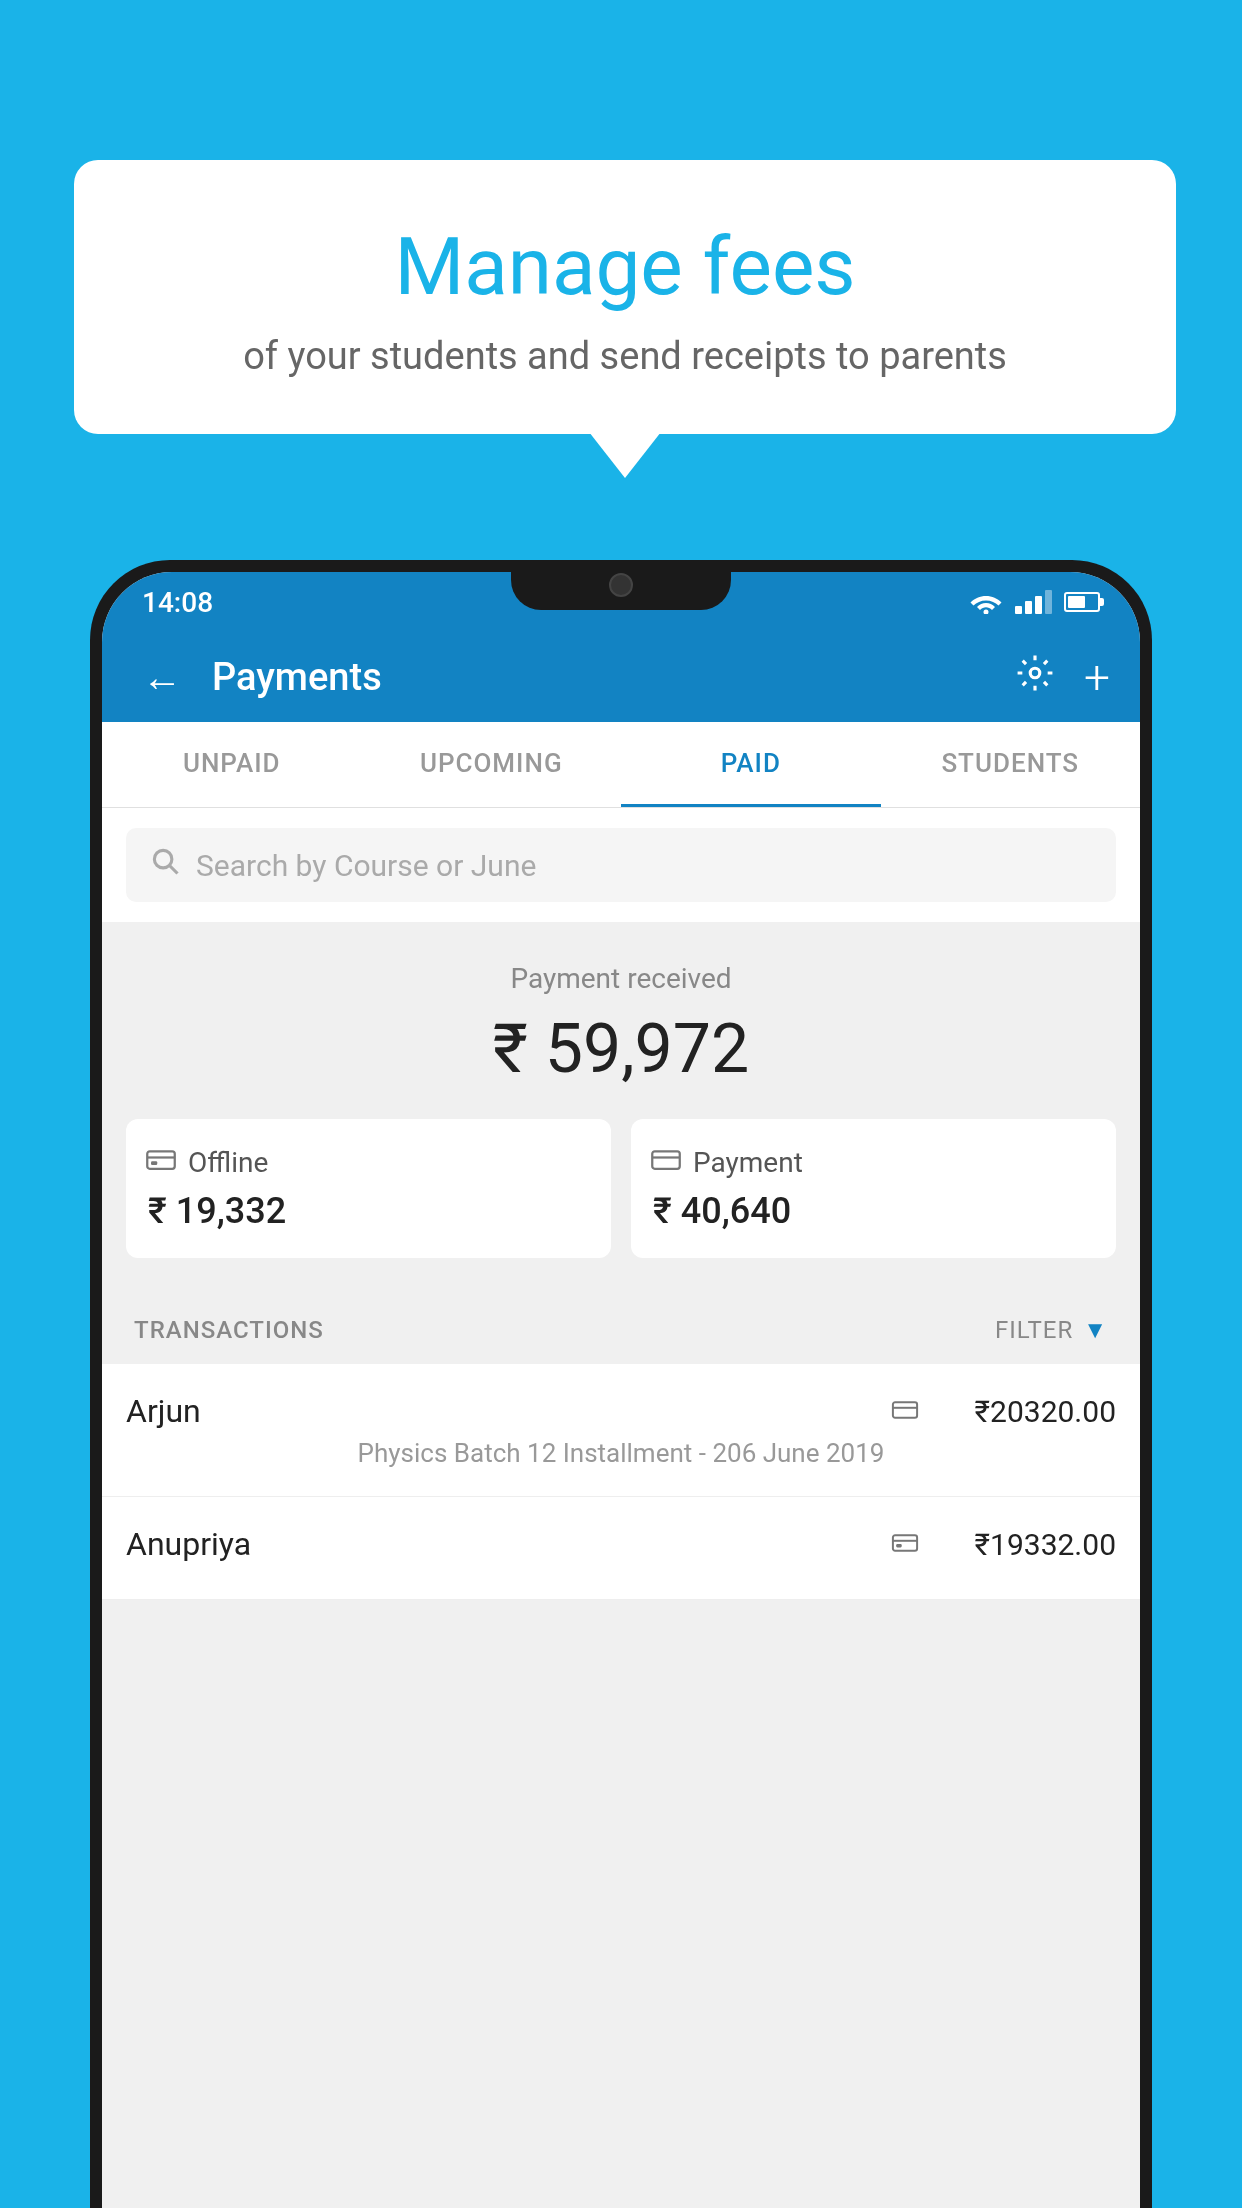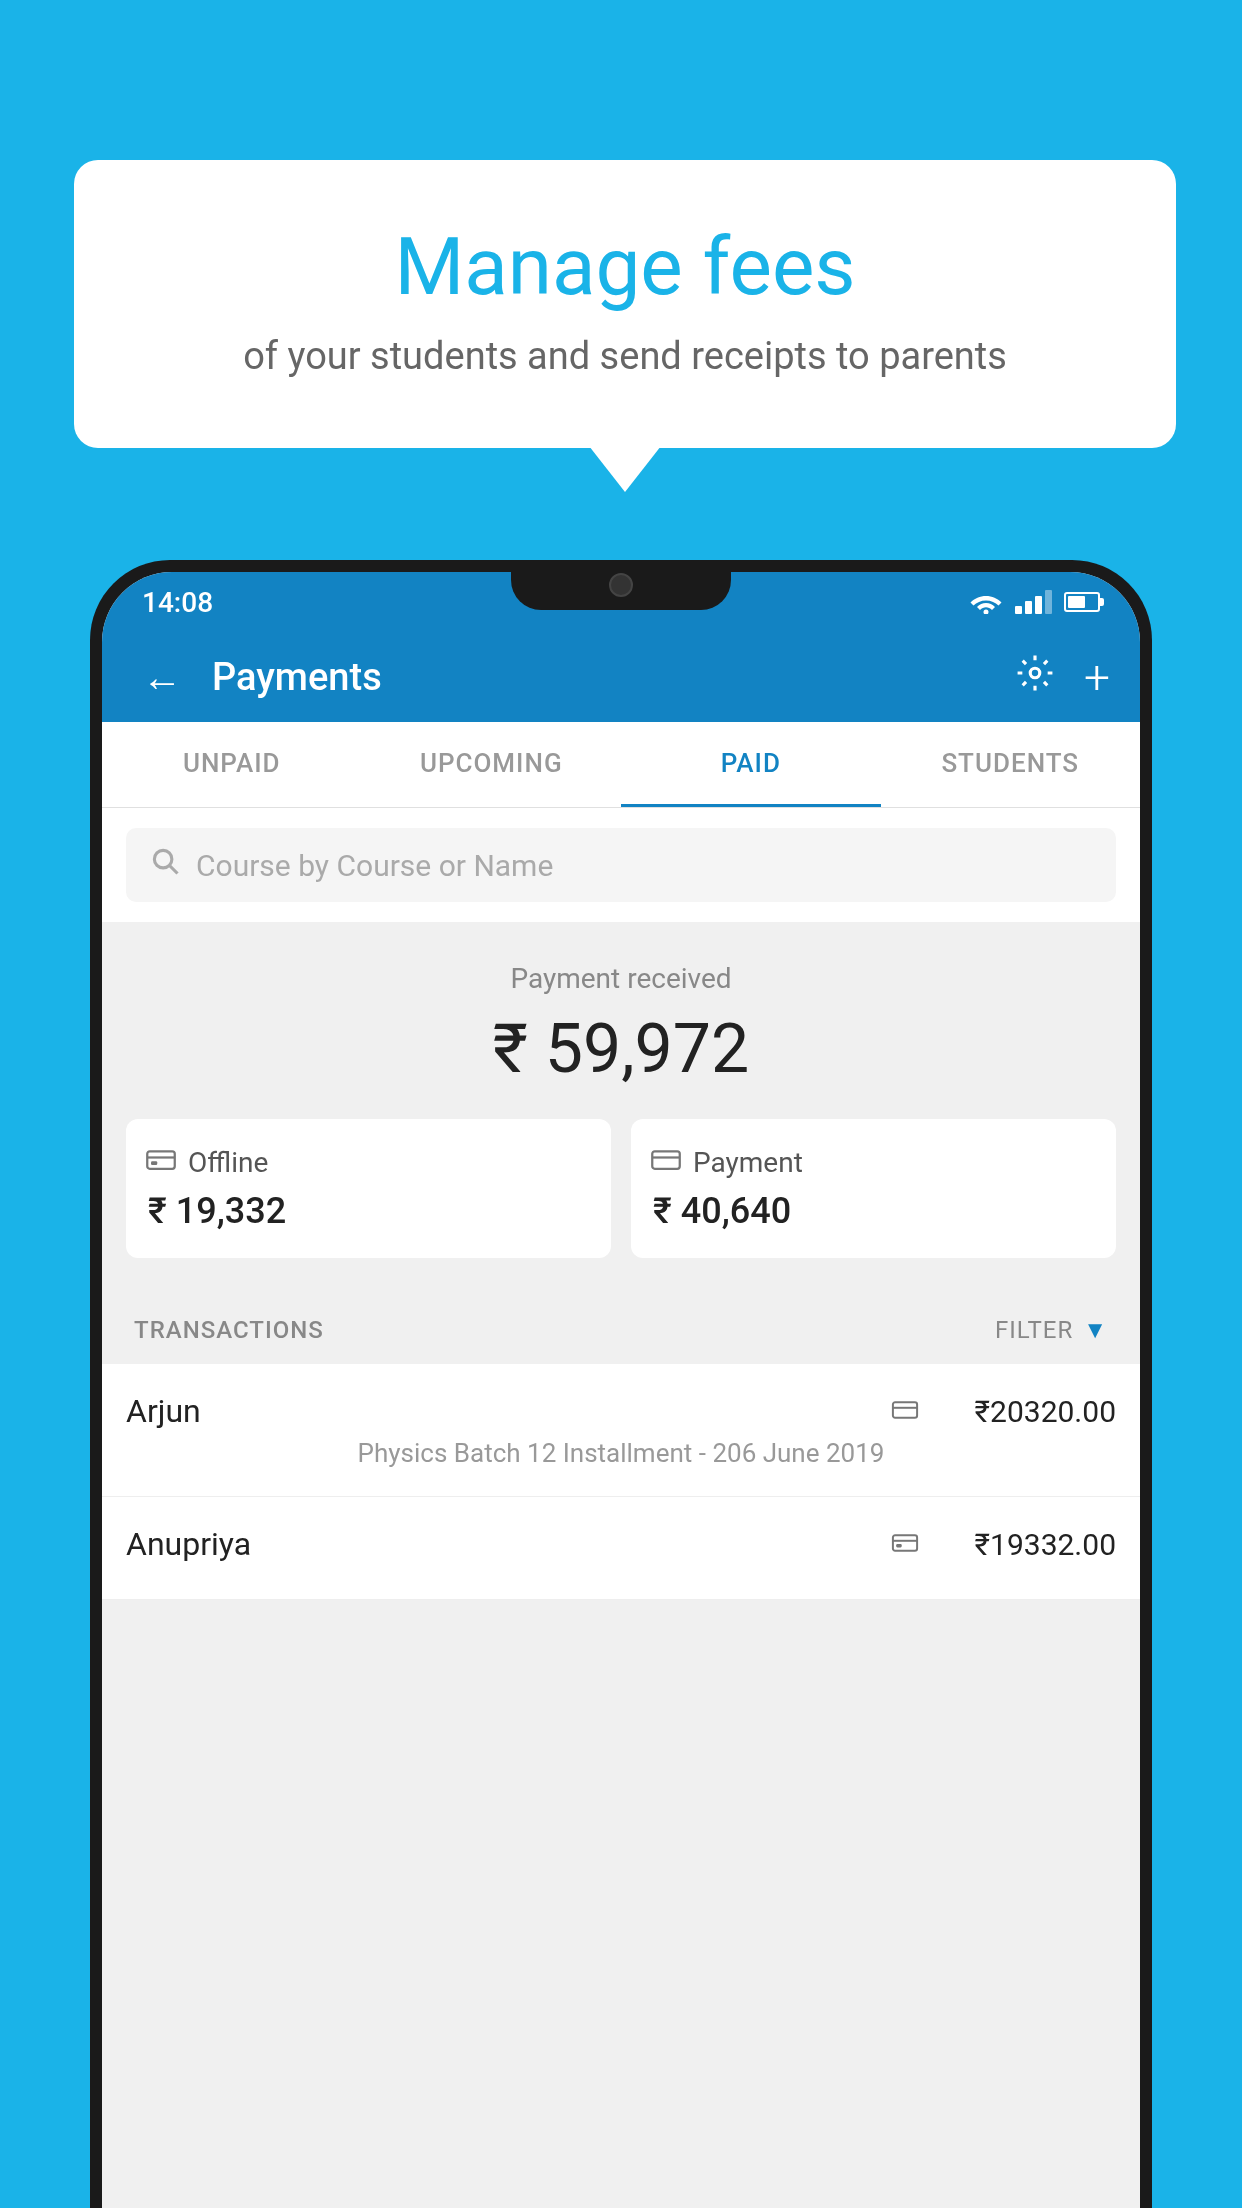--- a/index.html
+++ b/index.html
@@ -20,21 +20,21 @@
       left: 70px;
       right: 70px;
       display: flex;
       flex-direction: column;
       align-items: center;
     }
 
     .speech-bubble {
       background: white;
       border-radius: 24px;
-      padding: 60px 60px 70px;
+      padding: 60px 60px 56px;
       text-align: center;
       width: 100%;
       position: relative;
       margin-left: 8px;
     }
 
     .speech-bubble::after {
       content: '';
       position: absolute;
       bottom: -44px;
@@ -470,21 +470,21 @@
     </div>
 
     <div class="search-container">
       <div class="search-box">
         <span class="search-icon-inner">
           <svg width="30" height="30" viewBox="0 0 24 24" fill="none" stroke="#aaa" stroke-width="2.5">
             <circle cx="10.5" cy="10.5" r="7"></circle>
             <line x1="16" y1="16" x2="22" y2="22"></line>
           </svg>
         </span>
-        <span class="search-placeholder">Course by Course or Name</span>
+        <span class="search-placeholder">Search by Course or June</span>
       </div>
     </div>
 
     <div class="payment-summary">
       <div class="payment-label">Payment received</div>
       <div class="payment-amount">₹ 59,972</div>
       <div class="payment-cards">
         <div class="payment-card">
           <div class="card-header">
             <span class="card-icon">

